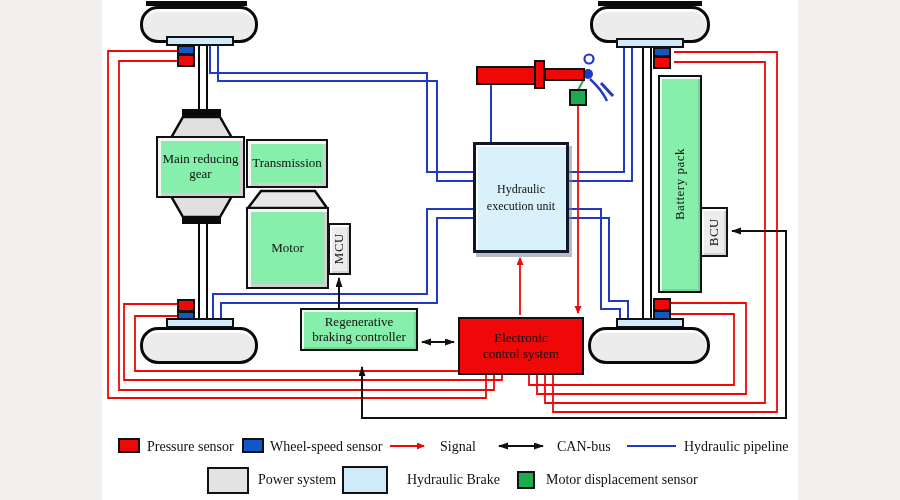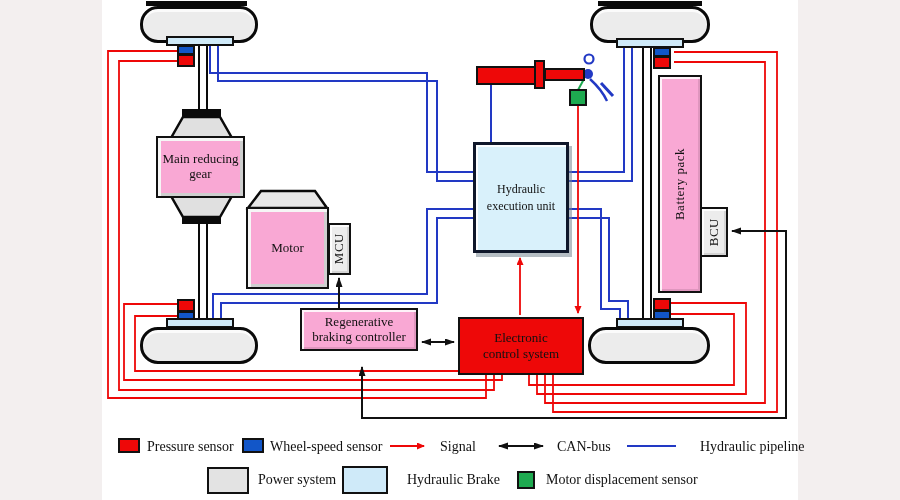--- a/index.html
+++ b/index.html
@@ -1,21 +1,21 @@
 <!DOCTYPE html>
 <html><head>
 <meta charset="utf-8">
 <style>
   html,body{margin:0;padding:0;}
   body{width:900px;height:500px;background:#f3efef;position:relative;overflow:hidden;
        font-family:"Liberation Serif",serif;color:#111;}
   #stage{position:absolute;left:0;top:0;width:900px;height:500px;}
   .white-panel{position:absolute;left:102px;top:0;width:696px;height:500px;background:#ffffff;}
   svg.wires{position:absolute;left:0;top:0;pointer-events:none;}
-  .box{position:absolute;box-sizing:border-box;border:2px solid #111;background:#f9a8d4;
+  .box{position:absolute;box-sizing:border-box;border:2px solid #111;background:#86efac;
        display:flex;align-items:center;justify-content:center;text-align:center;
        font-size:13px;line-height:1.12;
        box-shadow:inset 2px 2px 0 rgba(255,255,255,.85), inset -2px -2px 0 rgba(0,0,0,.10);}
   .bevel3d{box-shadow:inset 3px 3px 0 #f6f6f6, inset -3px -3px 0 #cfcfcf;}
   .tire{position:absolute;box-sizing:border-box;background:#ececec;border:3px solid #0a0a0a;border-radius:18px;
         box-shadow:inset 0 3px 0 rgba(255,255,255,.8);}
   .tread{position:absolute;background:#0a0a0a;height:5px;}
   .brake{position:absolute;box-sizing:border-box;background:#cfeaf9;border:2px solid #111;}
   .sensor{position:absolute;box-sizing:border-box;border:2px solid #111;}
   .s-red{background:#ee0808;}
@@ -133,20 +133,23 @@
 
   <div class="sensor s-red" style="left:653px;top:298px;width:18px;height:13px;"></div>
   <div class="sensor s-blue" style="left:653px;top:310px;width:18px;height:10px;"></div>
   <div class="brake" style="left:616px;top:318px;width:68px;height:10px;"></div>
   <div class="tire" style="left:588px;top:327px;width:122px;height:37px;"></div>
 
   <div class="box bevel3d" style="left:156px;top:136px;width:89px;height:62px;">
     <span style="width:84px;">Main reducing gear</span>
   </div>
 
+  <div class="box bevel3d" style="left:246px;top:139px;width:82px;height:49px;">
+    <span>Transmission</span>
+  </div>
 
   <div class="box bevel3d" style="left:246px;top:207px;width:83px;height:82px;">
     <span>Motor</span>
   </div>
 
   <div class="box" style="left:328px;top:223px;width:23px;height:52px;background:#ececec;">
     <span class="vtext">MCU</span>
   </div>
 
   <div class="heu" style="left:473px;top:142px;width:96px;height:111px;">
@@ -176,21 +179,21 @@
   <div class="lg-swatch s-red" style="left:118px;top:438px;width:22px;height:15px;"></div>
   <div class="legend-label" style="left:147px;top:439px;">Pressure sensor</div>
 
   <div class="lg-swatch s-blue" style="left:242px;top:438px;width:22px;height:15px;"></div>
   <div class="legend-label" style="left:270px;top:439px;">Wheel-speed sensor</div>
 
   <div class="legend-label" style="left:440px;top:439px;">Signal</div>
 
   <div class="legend-label" style="left:557px;top:439px;">CAN-bus</div>
 
-  <div class="legend-label" style="left:684px;top:439px;margin-left:16px;">Hydraulic pipeline</div>
+  <div class="legend-label" style="left:684px;top:439px;">Hydraulic pipeline</div>
 
   <div class="lg-swatch" style="left:207px;top:467px;width:42px;height:27px;background:#e3e3e3;"></div>
   <div class="legend-label" style="left:258px;top:472px;">Power system</div>
 
   <div class="lg-swatch" style="left:342px;top:466px;width:46px;height:28px;background:#cfeaf9;"></div>
   <div class="legend-label" style="left:407px;top:472px;font-family:Liberation Serif, serif;">Hydraulic Brake</div>
 
   <div class="lg-swatch s-green" style="left:517px;top:471px;width:18px;height:18px;"></div>
   <div class="legend-label" style="left:546px;top:472px;">Motor displacement sensor</div>
 </div>

